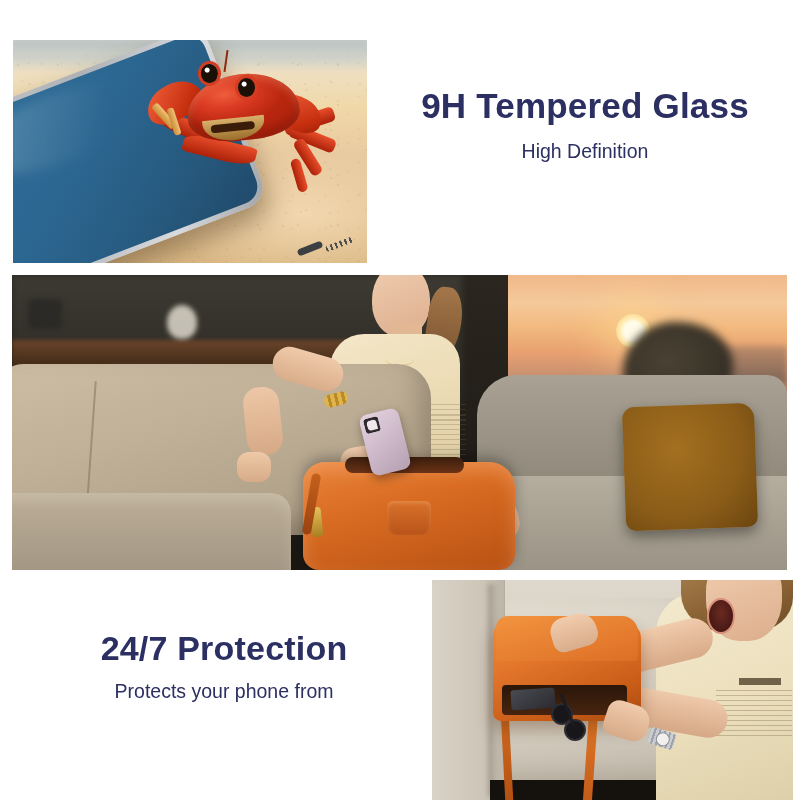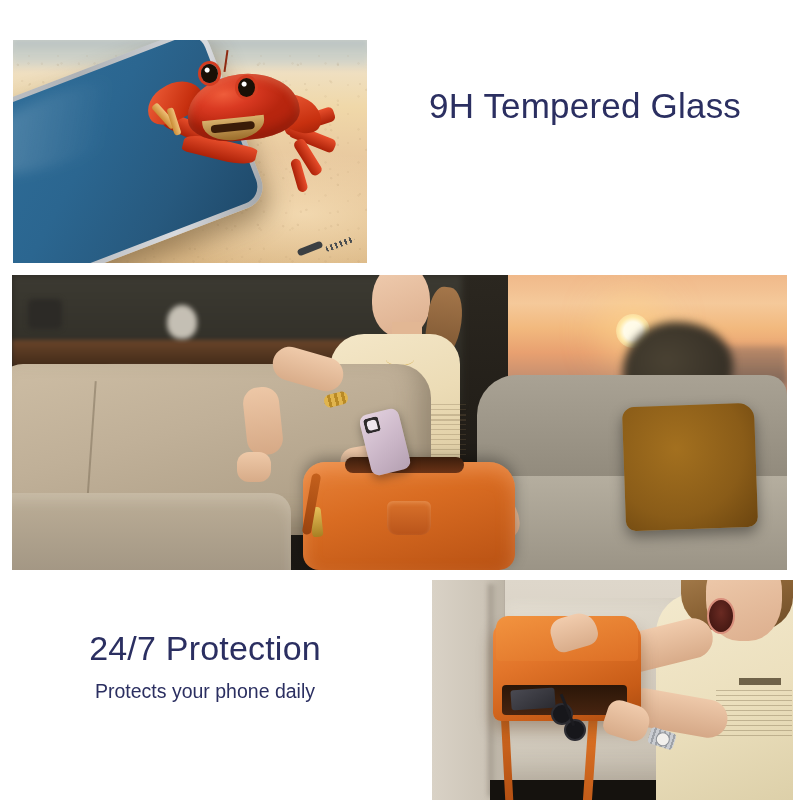--- a/index.html
+++ b/index.html
@@ -709,27 +709,27 @@
     position: absolute;
     text-align: center;
     color: #2b2f61;
   }
   #text-glass {
     left: 378px;
     top: 85px;
     width: 414px;
   }
   #text-protection {
-    left: 5px;
+    left: 24px;
     top: 628px;
     width: 400px;
   }
   .headline {
     font-size: 35px;
-    font-weight: 400;
+    font-weight: 700;
     letter-spacing: .2px;
     line-height: 1.18;
     margin: 0 0 10px 0;
     white-space: nowrap;
   }
   #text-protection .headline {
     font-size: 34px;
     margin-bottom: 8px;
   }
   .subline {
@@ -774,20 +774,21 @@
       <div class="crab-shell"></div>
       <div class="crab-mouth"></div>
       <div class="crab-antenna"></div>
       <div class="crab-eye left"></div>
       <div class="crab-eye right"></div>
     </div>
   </div>
 
   <div class="text-block" id="text-glass">
     <h1 class="headline">9H Tempered Glass</h1>
+    <p class="subline">High Definition</p>
   </div>
 
   <div class="panel" id="panel-sofa" role="img" aria-label="Woman on a beige sofa at sunset sliding her phone into an orange leather handbag">
     <div class="room-dark"></div>
     <div class="room-wall"></div>
     <div class="room-console"></div>
     <div class="room-pot"></div>
     <div class="room-vase"></div>
     <div class="room-chair-pillow"></div>
 
@@ -828,21 +829,21 @@
       <div class="bag-zip"></div>
       <div class="bag-strap"></div>
     </div>
     <div class="phone-in-bag">
       <div class="cam"></div>
     </div>
   </div>
 
   <div class="text-block" id="text-protection">
     <h1 class="headline">24/7 Protection</h1>
-    <p class="subline">Protects your phone daily</p>
+    <p class="subline">Protects your phone from</p>
   </div>
 
   <div class="panel" id="panel-bag" role="img" aria-label="Surprised woman opening an orange handbag holding a phone and sunglasses">
     <div class="room2"></div>
     <div class="sofa2-seat"></div>
     <div class="sofa2-arm"></div>
     <div class="floor2"></div>
 
     <div class="w2-body">
       <div class="w2-shirt-brand"></div>

